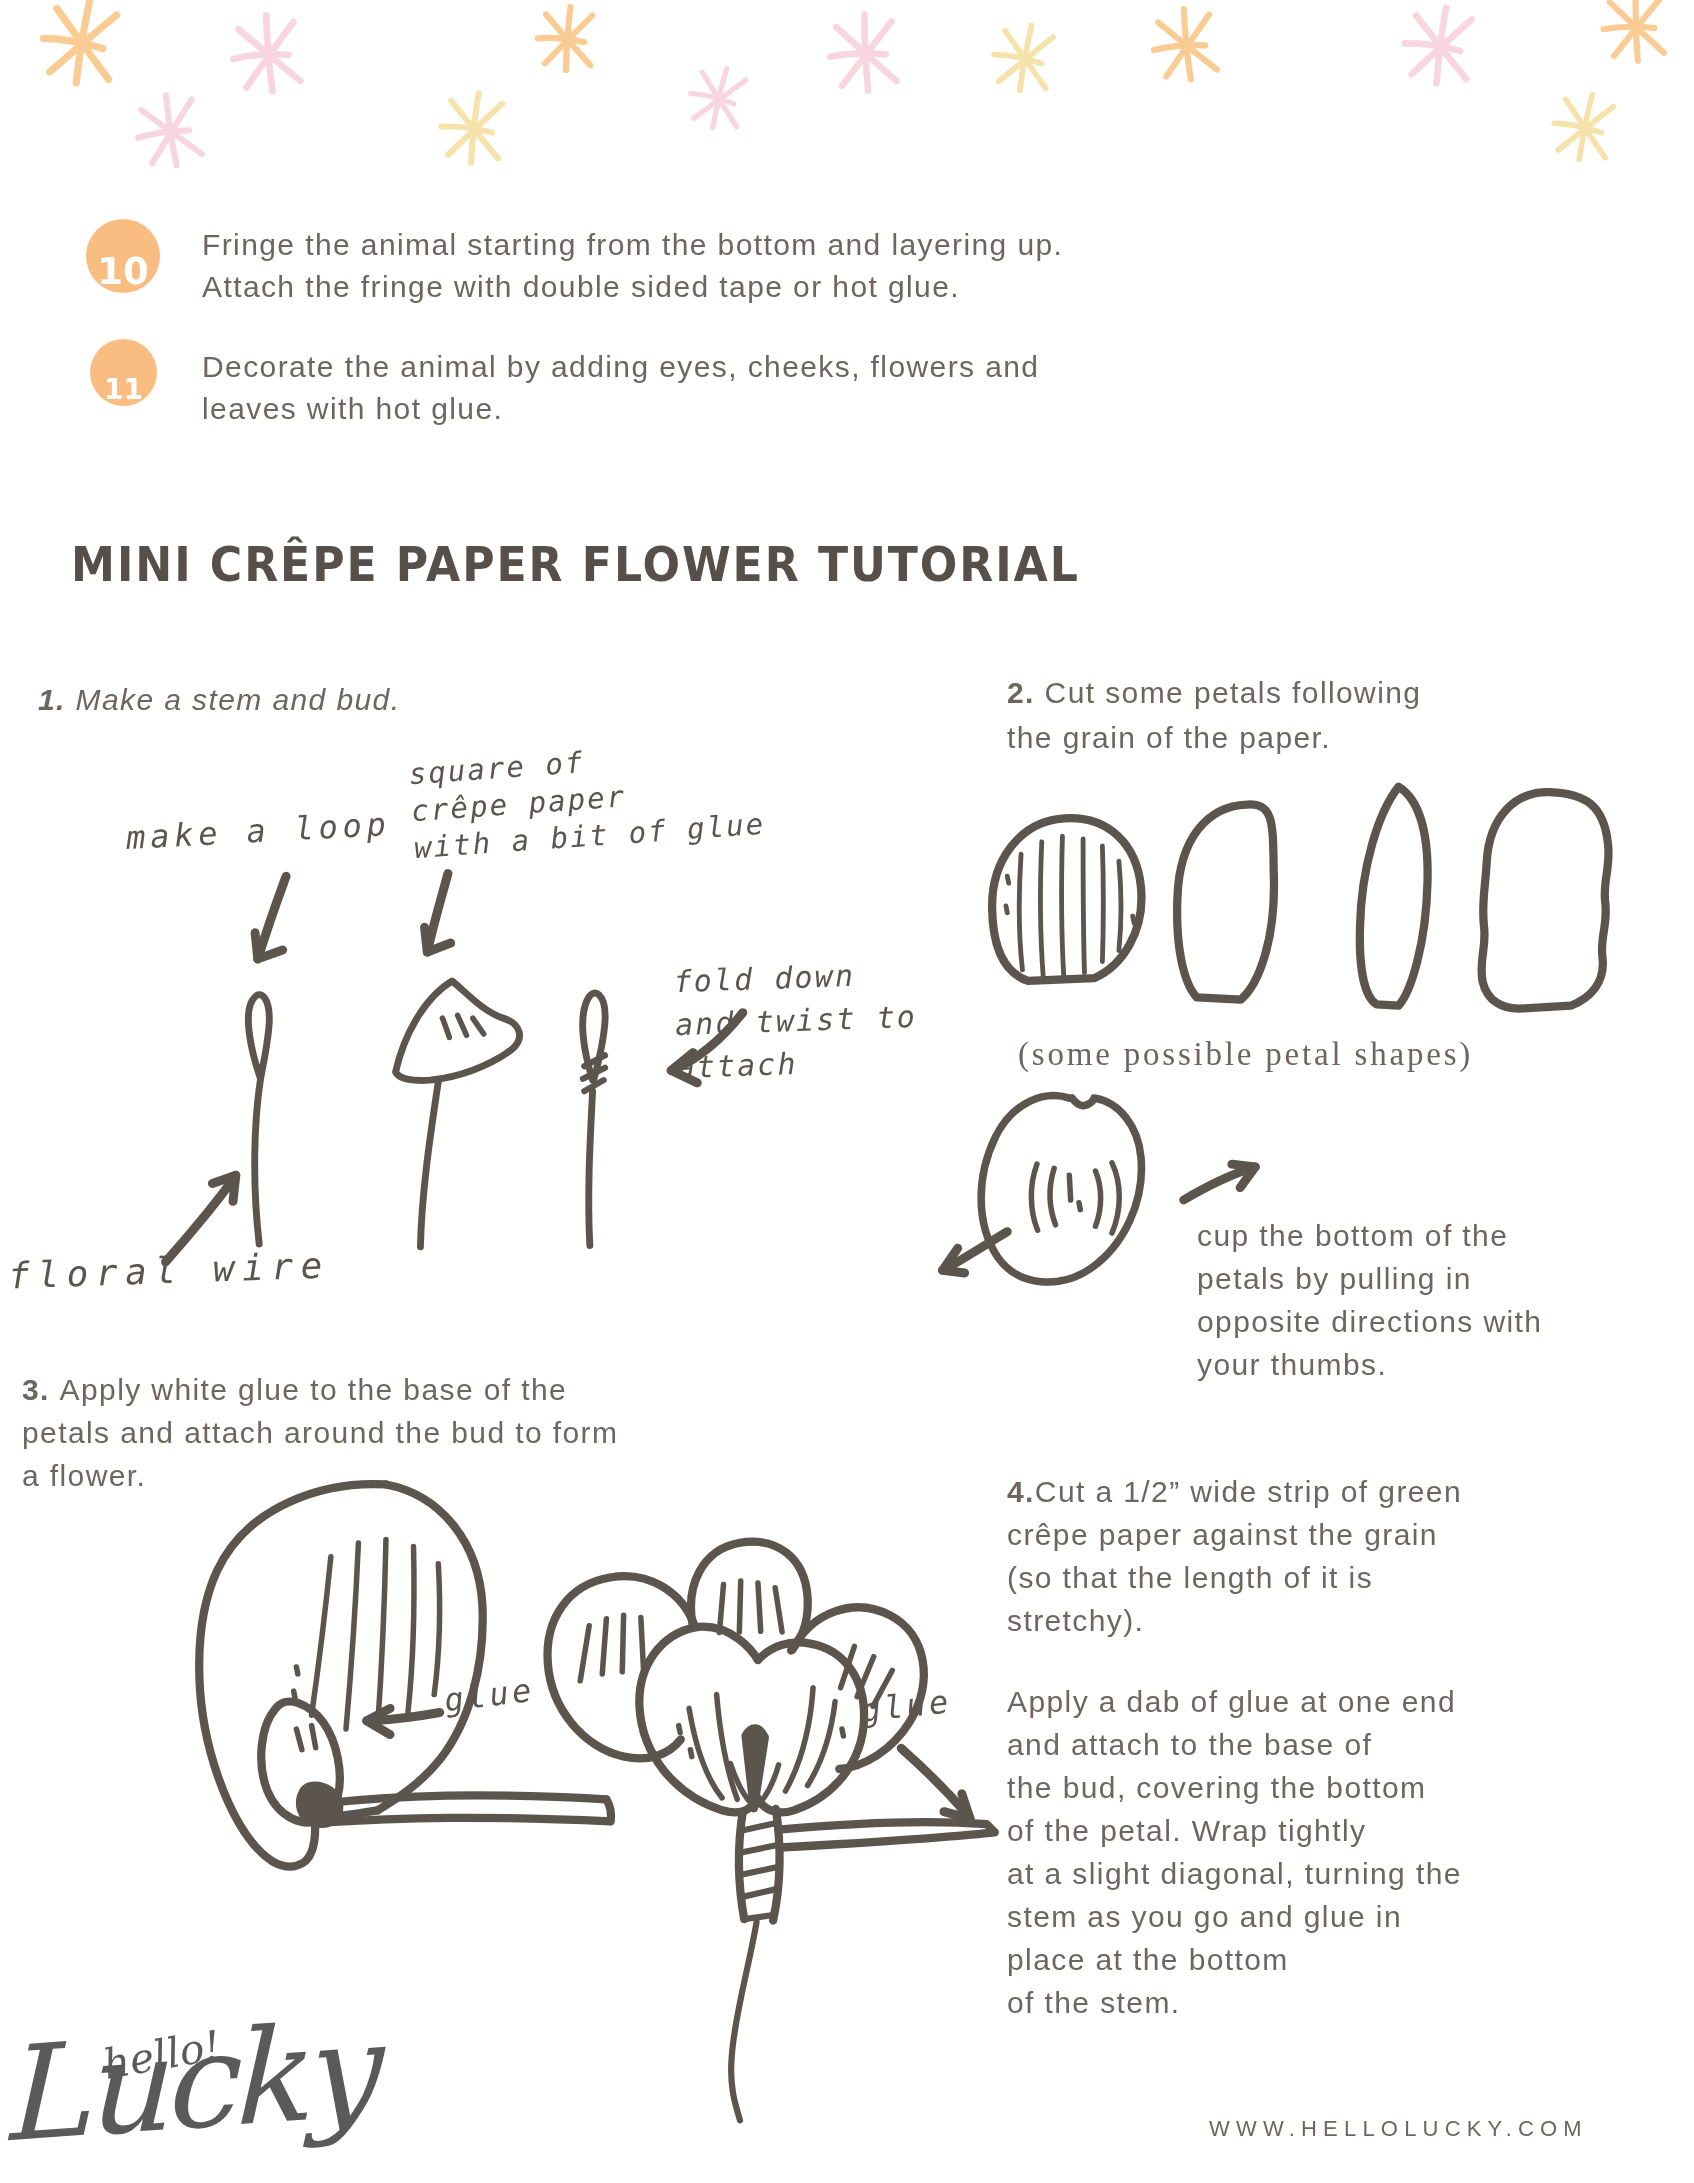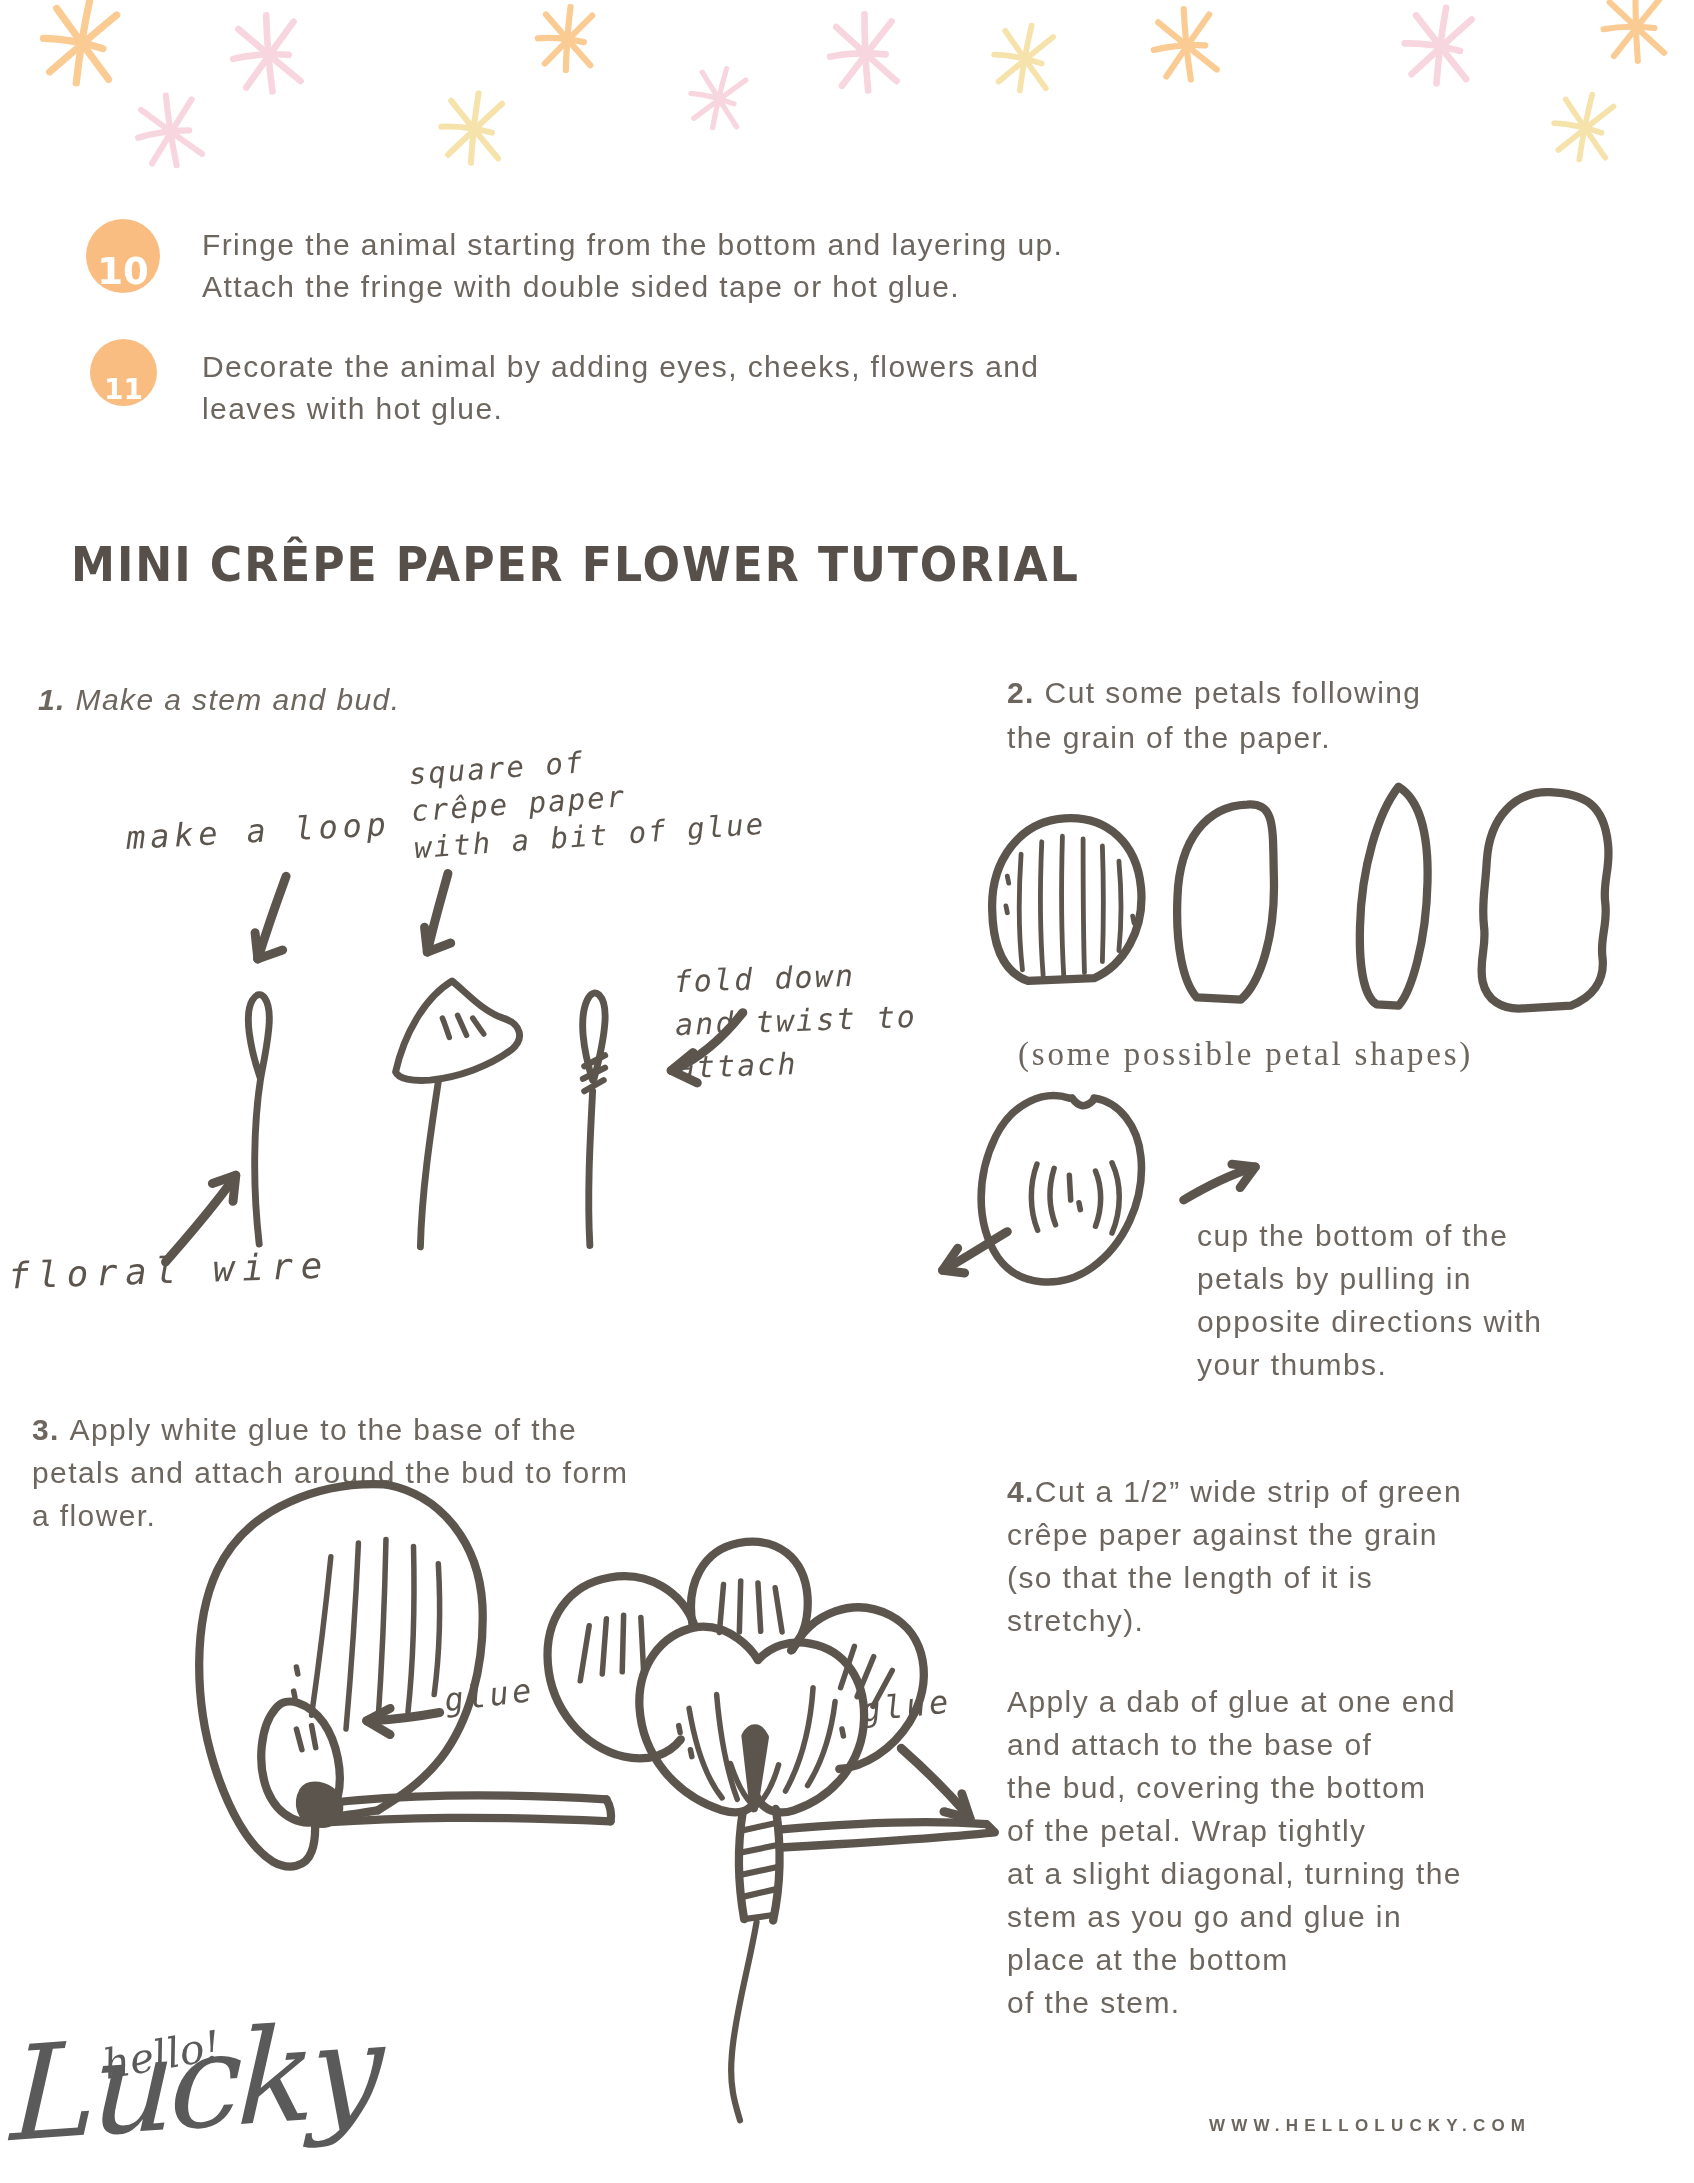--- a/index.html
+++ b/index.html
@@ -28,22 +28,22 @@
     color:var(--badge-number,#ffffff);
     font-family:"DejaVu Sans","Liberation Sans",sans-serif; font-weight:bold;
   }
   .hand {
     font-family:"DejaVu Sans Mono","Liberation Mono",monospace;
     font-style:italic; color:var(--ink,#5C554D);
     white-space:pre-line; letter-spacing:2.1px;
   }
   .caption { font-size:33px; letter-spacing:2.8px;font-family:Liberation Serif, serif; }
   .website {
-    color:var(--body-text,#6C665F); font-weight:bold;
-    font-size:17px; letter-spacing:6.2px; white-space:nowrap;
+    color:var(--body-text,#6C665F); font-weight:normal;
+    font-size:22px; letter-spacing:6.2px; white-space:nowrap;
   }
   .logo-script {
     font-family:"DejaVu Serif","Liberation Serif",serif;
     font-style:italic; color:#5a5a5a; white-space:nowrap;
   }
   .star { color:#F9C890; }
   .star.pink { color:var(--star-pink,#F8D6E0); }
   .star.orange { color:var(--star-orange,#FACB92); }
   .star.yellow { color:var(--star-yellow,#F6E3AC); }
   svg { display:block; }
@@ -148,21 +148,21 @@
   <div class="abs body-text" style="left:1007px;top:670px;line-height:45px;"><b>2. </b><span>Cut some petals following
 the grain of the paper.</span></div>
 
   <div class="abs body-text caption" style="left:1018px;top:1033px;">(some possible petal shapes)</div>
 
   <div class="abs body-text small-body" style="left:1197px;top:1214px;">cup the bottom of the
 petals by pulling in
 opposite directions with
 your thumbs.</div>
 
-  <div class="abs body-text small-body" style="left:32px;top:1368px;margin-top:40px;"><b>3. </b><span>Apply white glue to the base of the
+  <div class="abs body-text small-body" style="left:22px;top:1368px;"><b>3. </b><span>Apply white glue to the base of the
 petals and attach around the bud to form
 a flower.</span></div>
 
   <div class="abs body-text small-body" style="left:1007px;top:1470px;"><b>4.</b><span>Cut a 1/2” wide strip of green
 crêpe paper against the grain
 (so that the length of it is
 stretchy).</span></div>
 
   <div class="abs body-text small-body" style="left:1007px;top:1680px;">Apply a dab of glue at one end
 and attach to the base of

